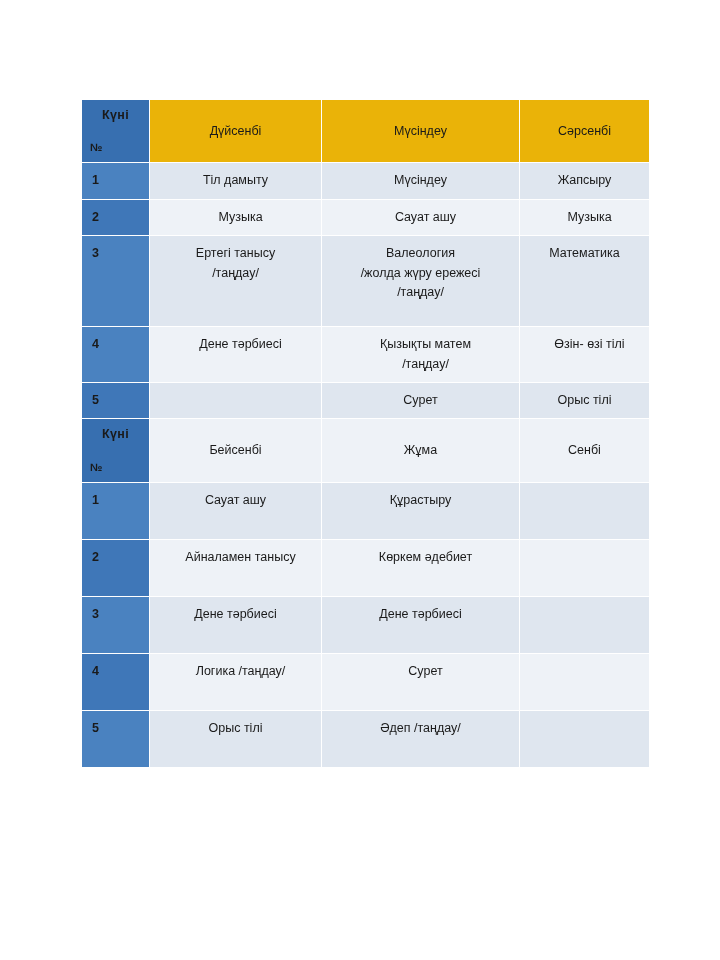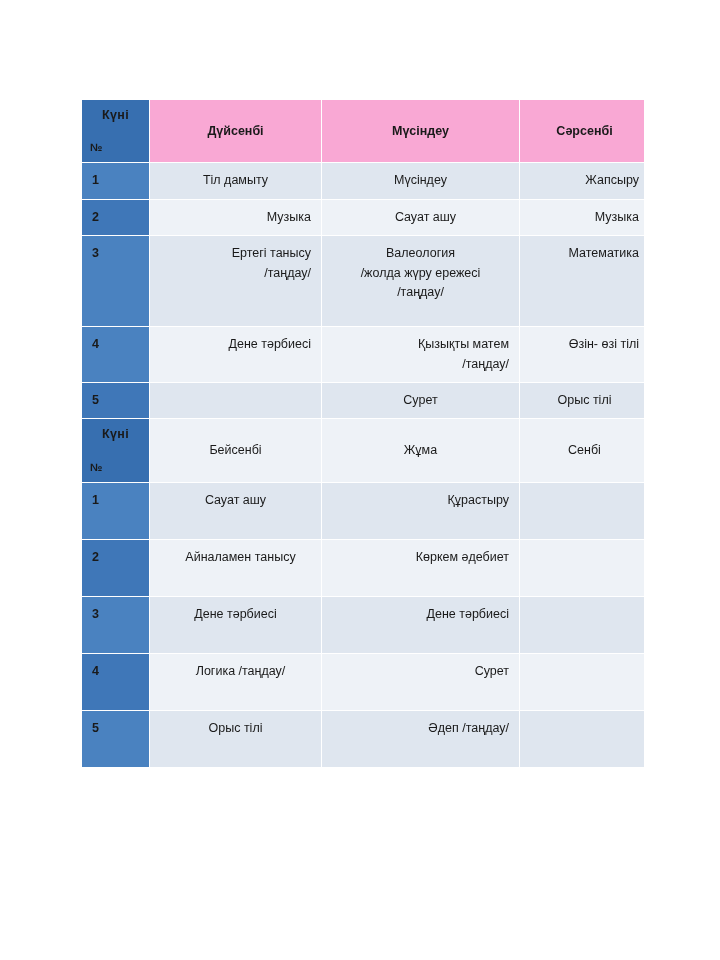--- a/index.html
+++ b/index.html
@@ -5,21 +5,21 @@
   html, body {
     margin: 0;
     padding: 0;
     background: #ffffff;
     width: 720px;
     height: 960px;
     font-family: "Liberation Sans", sans-serif;
   }
   .page {
     position: relative;
-    width: 644px;
+    width: 720px;
     height: 960px;
     background: #ffffff;
     overflow: hidden;
   }
   .schedule-wrap {
     position: absolute;
     left: 81px;
     top: 99px;
     width: 568px;
   }
@@ -36,24 +36,24 @@
     line-height: 1.55;
     color: #1a1a1a;
   }
   col.c-num { width: 68px; }
   col.c-mon { width: 172px; }
   col.c-tue { width: 198px; }
   col.c-wed { width: 130px; }
 
   
   .hdr {
-    background: #f9a8d4;
+    background: #eab308;
     color: #ffffff;
     text-align: center;
-    font-weight: bold;
+    font-weight: normal;
     font-size: 16px;
     vertical-align: middle !important;
     padding-top: 12px !important;
     padding-bottom: 12px !important;
   }
   .hdr-corner {
     background: #376fb0;
     color: #ffffff;
     font-weight: bold;
     font-size: 9px;
@@ -92,21 +92,21 @@
     text-align: left;
     padding-left: 10px !important;
   }
   .numcell-dark { background: #3f77b8; }
 
   
   .rowA td.body { background: #dfe6ef; }
   .rowB td.body { background: #eef2f7; padding-left: 20px; }
 
   .cell-center { text-align: center; margin-top: 24px; }
-  .cell-left { text-align: right; }
+  .cell-left { text-align: center; }
   .tall { height: 74px; }
   .mid { height: 40px; }
 </style>
 </head>
 <body>
 
 <div class="page">
   <div class="schedule-wrap">
     <table class="schedule">
       <colgroup>

